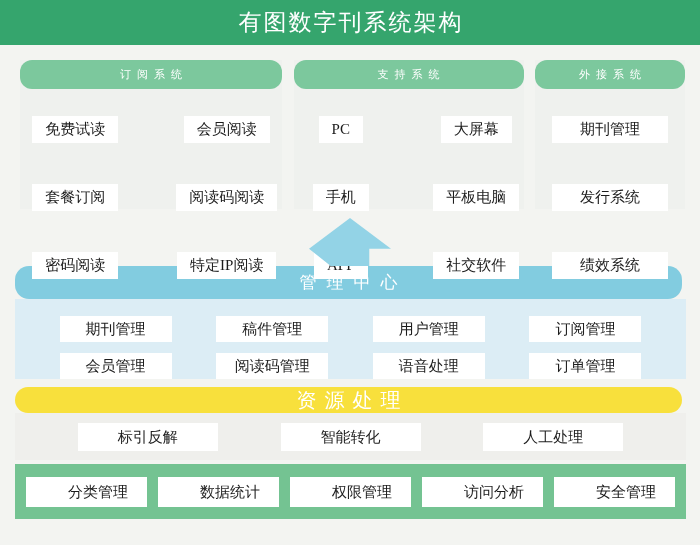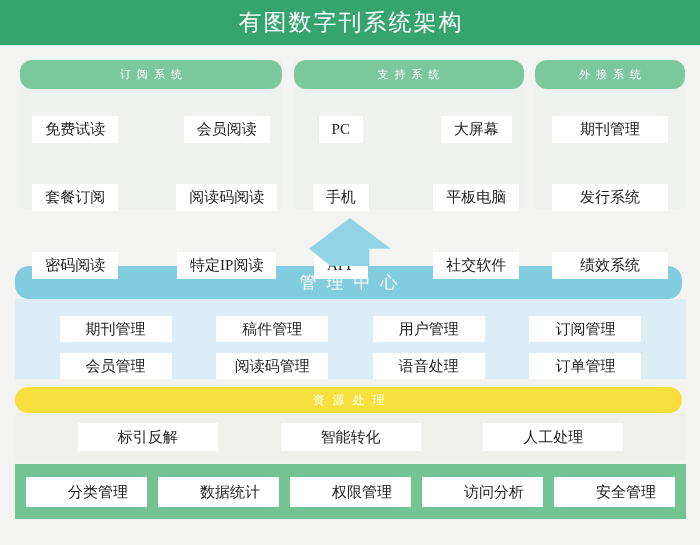--- a/index.html
+++ b/index.html
@@ -56,21 +56,21 @@
   }
 
   
   .band{
     margin:0 18px 0 15px;
     display:flex;align-items:center;justify-content:center;
     color:#fff;
     border-radius:14px;
   }
   .band-teal{height:33px;background:var(--teal,#82cce0);font-size:17px;letter-spacing:10px;text-indent:10px;}
-  .band-yellow{height:26px;background:var(--yellow,#f8e03c);font-size:12px;letter-spacing:8px;text-indent:8px;}
+  .band-yellow{height:26px;background:var(--yellow,#f8e03c);font-size:20px;letter-spacing:8px;text-indent:8px;}
 
   .mgmt-body{
     margin:0 14px 0 15px;background:var(--light_blue,#dcedf5);
     padding:17px 0 0 0;
   }
   .mgmt-row{display:flex;justify-content:space-evenly;}
   .mgmt-row + .mgmt-row{margin-top:11px;}
   .mgmt-row .box{height:26px;line-height:26px;min-width:86px;padding:0 13px;}
 
   .spacer8{height:8px;}

